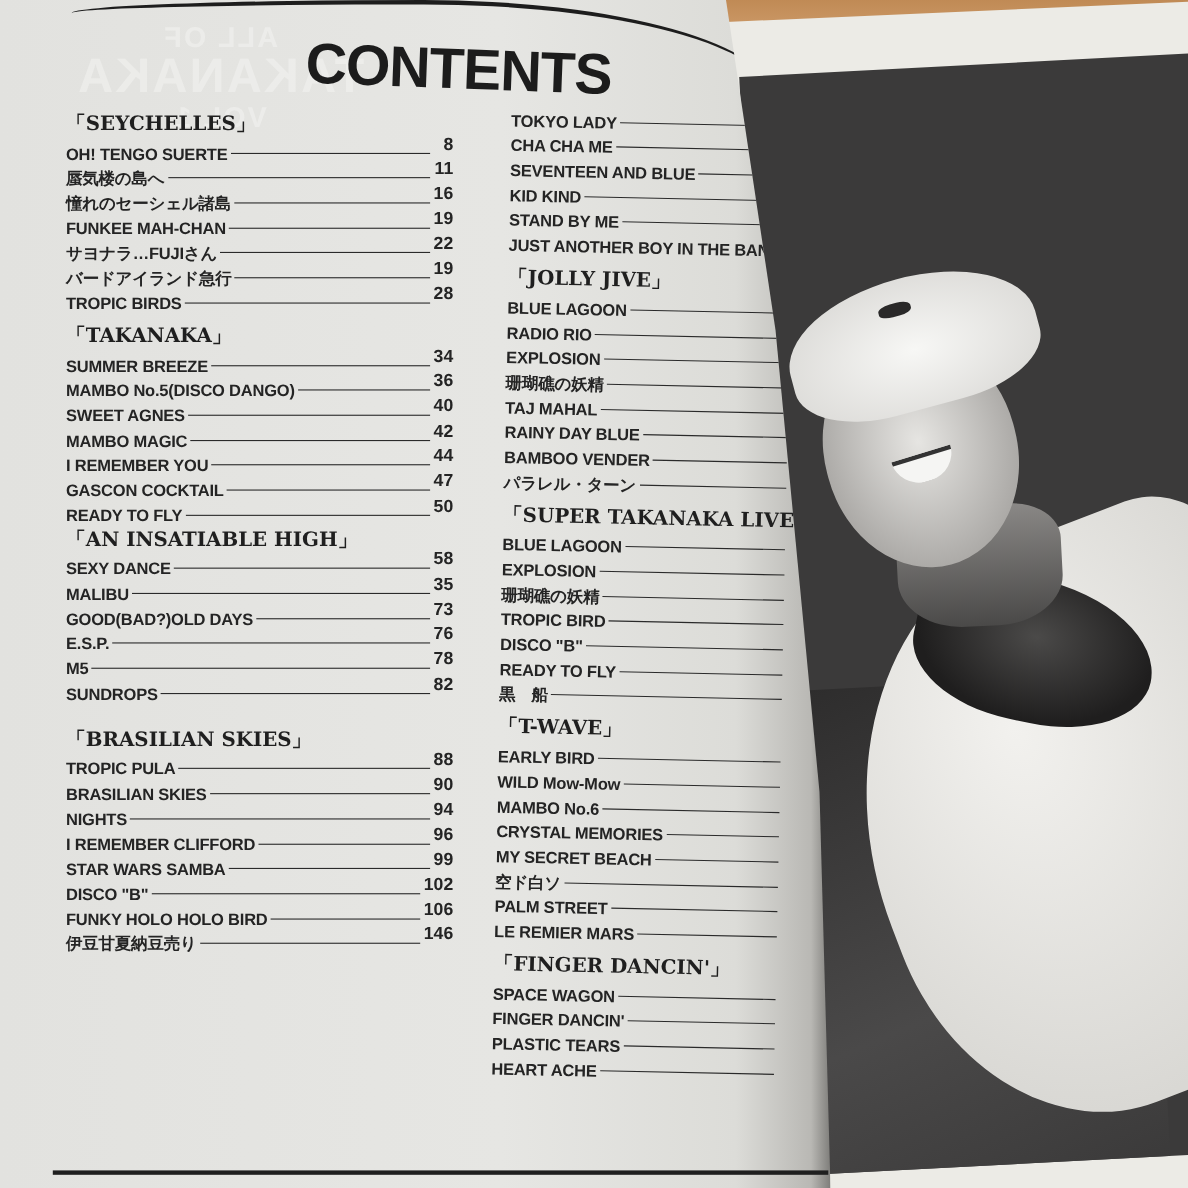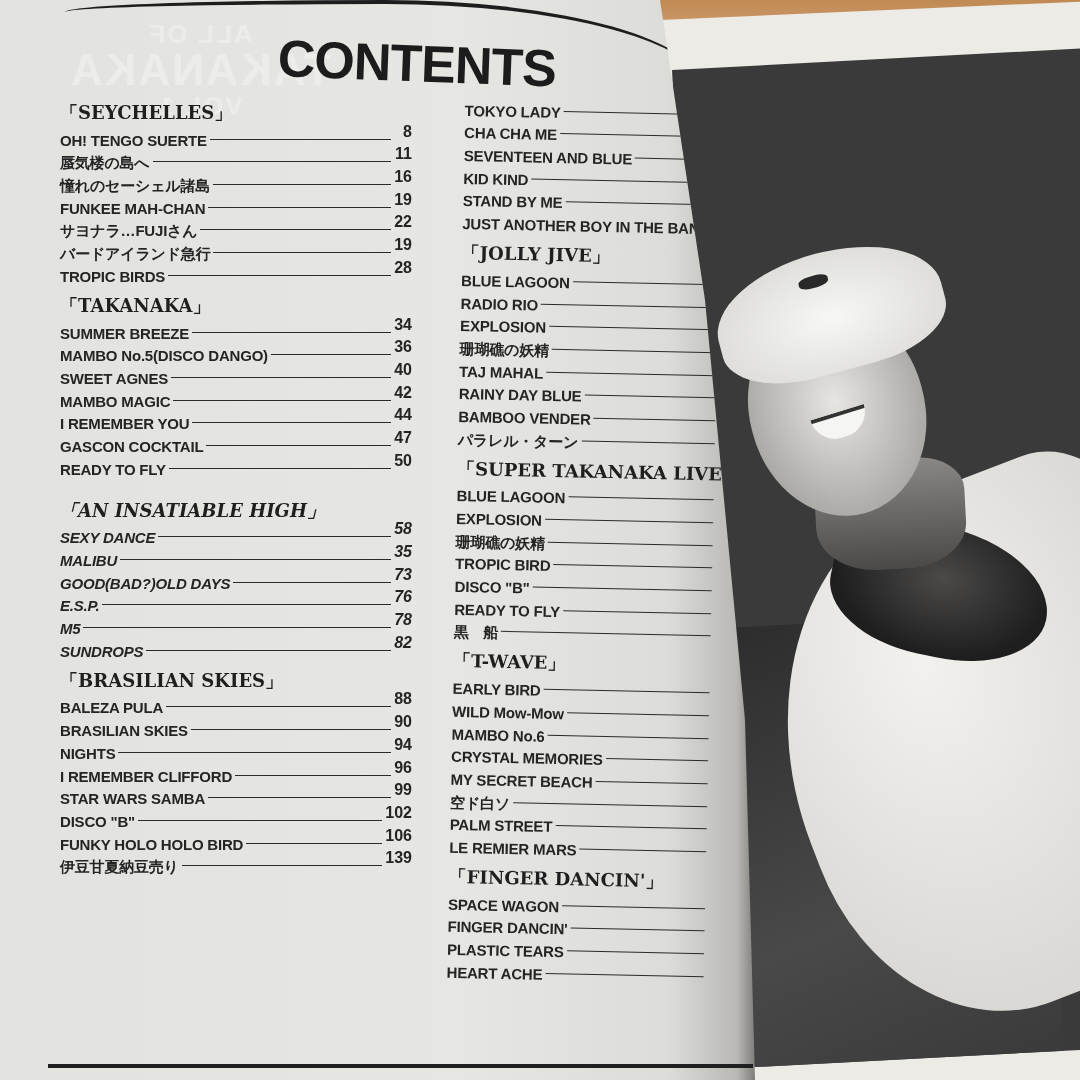--- a/index.html
+++ b/index.html
@@ -189,59 +189,59 @@
           <span class="t">バードアイランド急行</span>
           <span class="leader"></span>
           <span class="p">19</span>
         </div>
         <div class="row">
           <span class="t">TROPIC BIRDS</span>
           <span class="leader"></span>
           <span class="p">28</span>
         </div>
       </div>
+      <div style="margin-bottom: 0;">
+        <div class="section-title">「TAKANAKA」</div>
+        <div class="row">
+          <span class="t">SUMMER BREEZE</span>
+          <span class="leader"></span>
+          <span class="p">34</span>
+        </div>
+        <div class="row">
+          <span class="t">MAMBO No.5(DISCO DANGO)</span>
+          <span class="leader"></span>
+          <span class="p">36</span>
+        </div>
+        <div class="row">
+          <span class="t">SWEET AGNES</span>
+          <span class="leader"></span>
+          <span class="p">40</span>
+        </div>
+        <div class="row">
+          <span class="t">MAMBO MAGIC</span>
+          <span class="leader"></span>
+          <span class="p">42</span>
+        </div>
+        <div class="row">
+          <span class="t">I REMEMBER YOU</span>
+          <span class="leader"></span>
+          <span class="p">44</span>
+        </div>
+        <div class="row">
+          <span class="t">GASCON COCKTAIL</span>
+          <span class="leader"></span>
+          <span class="p">47</span>
+        </div>
+        <div class="row">
+          <span class="t">READY TO FLY</span>
+          <span class="leader"></span>
+          <span class="p">50</span>
+        </div>
+      </div>
       <div style="margin-bottom: 20px;">
-        <div class="section-title">「TAKANAKA」</div>
-        <div class="row">
-          <span class="t">SUMMER BREEZE</span>
-          <span class="leader"></span>
-          <span class="p">34</span>
-        </div>
-        <div class="row">
-          <span class="t">MAMBO No.5(DISCO DANGO)</span>
-          <span class="leader"></span>
-          <span class="p">36</span>
-        </div>
-        <div class="row">
-          <span class="t">SWEET AGNES</span>
-          <span class="leader"></span>
-          <span class="p">40</span>
-        </div>
-        <div class="row">
-          <span class="t">MAMBO MAGIC</span>
-          <span class="leader"></span>
-          <span class="p">42</span>
-        </div>
-        <div class="row">
-          <span class="t">I REMEMBER YOU</span>
-          <span class="leader"></span>
-          <span class="p">44</span>
-        </div>
-        <div class="row">
-          <span class="t">GASCON COCKTAIL</span>
-          <span class="leader"></span>
-          <span class="p">47</span>
-        </div>
-        <div class="row">
-          <span class="t">READY TO FLY</span>
-          <span class="leader"></span>
-          <span class="p">50</span>
-        </div>
-      </div>
-      <div style="margin-bottom: 8px; font-style: italic;">
         <div class="section-title">「AN INSATIABLE HIGH」</div>
         <div class="row">
           <span class="t">SEXY DANCE</span>
           <span class="leader"></span>
           <span class="p">58</span>
         </div>
         <div class="row">
           <span class="t">MALIBU</span>
           <span class="leader"></span>
           <span class="p">35</span>
@@ -263,21 +263,21 @@
         </div>
         <div class="row">
           <span class="t">SUNDROPS</span>
           <span class="leader"></span>
           <span class="p">82</span>
         </div>
       </div>
       <div style="margin-bottom: 8px;">
         <div class="section-title">「BRASILIAN SKIES」</div>
         <div class="row">
-          <span class="t">BALEZA PULA</span>
+          <span class="t">TROPIC PULA</span>
           <span class="leader"></span>
           <span class="p">88</span>
         </div>
         <div class="row">
           <span class="t">BRASILIAN SKIES</span>
           <span class="leader"></span>
           <span class="p">90</span>
         </div>
         <div class="row">
           <span class="t">NIGHTS</span>
@@ -300,21 +300,21 @@
           <span class="p">102</span>
         </div>
         <div class="row">
           <span class="t">FUNKY HOLO HOLO BIRD</span>
           <span class="leader"></span>
           <span class="p">106</span>
         </div>
         <div class="row">
           <span class="t">伊豆甘夏納豆売り</span>
           <span class="leader"></span>
-          <span class="p">139</span>
+          <span class="p">146</span>
         </div>
       </div>
     </div>
 
   <div class="col right-col" id="right-col" style="top:96px; transform:rotate(1.2deg); transform-origin:0 0;">
       <div style="margin-bottom: 8px;">
         <div class="row">
           <span class="t">TOKYO LADY</span>
           <span class="leader"></span>
           <span class="p"></span>

